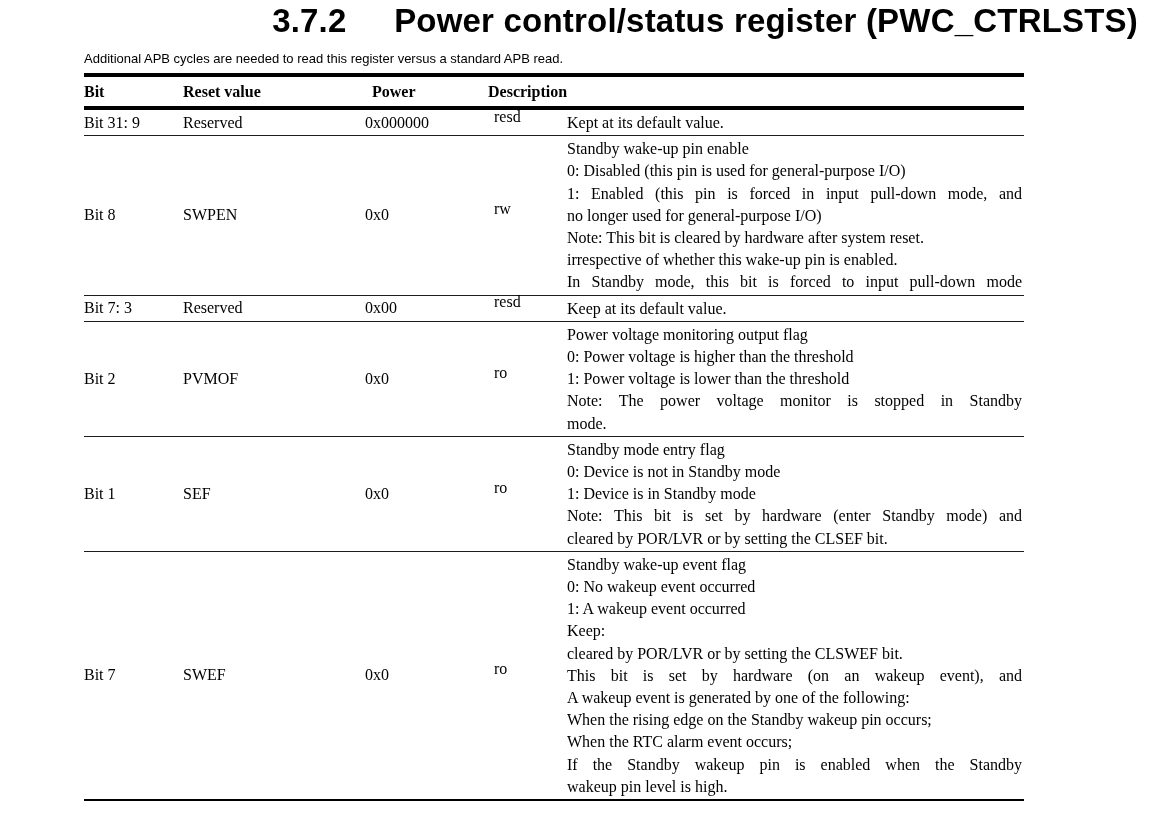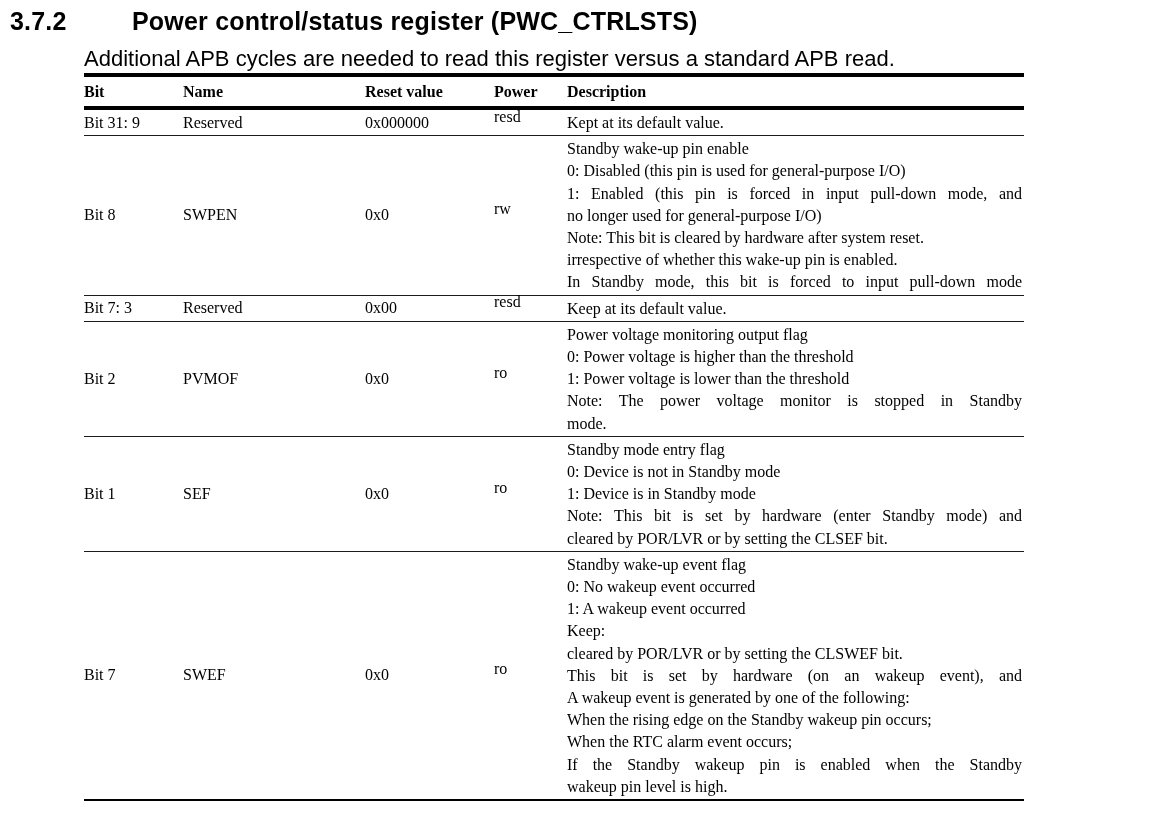--- a/index.html
+++ b/index.html
@@ -5,28 +5,29 @@
   html,body { margin:0; padding:0; }
   body {
     width:1152px; height:820px;
     background:#ffffff; color:#000000;
     font-family:"Liberation Sans", sans-serif;
     overflow:hidden;
   }
   .heading {
     display:flex;
     margin:6px 14px 0 10px;
-    font-size:25px; font-weight:bold;
+    font-size:33px; font-weight:bold;
     line-height:30px;
     letter-spacing:0.2px;
+    justify-content:flex-end;
   }
   .sec-num { width:122px; flex:0 0 auto; }
   .intro {
     margin:13px 0 0 84px;
-    font-size:22px;
+    font-size:13px;
     line-height:20px;
   }
   .regtable {
     margin:4px 0 0 84px;
     width:940px;
     border-top:4px solid #000;
     font-size:16px;
     font-family:Liberation Serif, serif;
   }
   .trow {
@@ -64,21 +65,20 @@
   <div class="heading">
     <span class="sec-num">3.7.2</span>
     <span class="sec-title">Power control/status register (PWC_CTRLSTS)</span>
   </div>
 
   <div class="intro">Additional APB cycles are needed to read this register versus a standard APB read.</div>
 
   <div class="regtable">
     <div class="trow thead">
       <div class="td c-bit">Bit</div>
-      <div class="td c-name">Name</div>
       <div class="td c-reset">Reset value</div>
       <div class="td c-type">Power</div>
       <div class="td c-desch" style="padding-left:9px;">Description</div>
     </div>
     <div id="table-body">
         <div class="trow">
           <div class="td c-bit">
             <span>Bit 31: 9</span>
           </div>
           <div class="td c-name">

